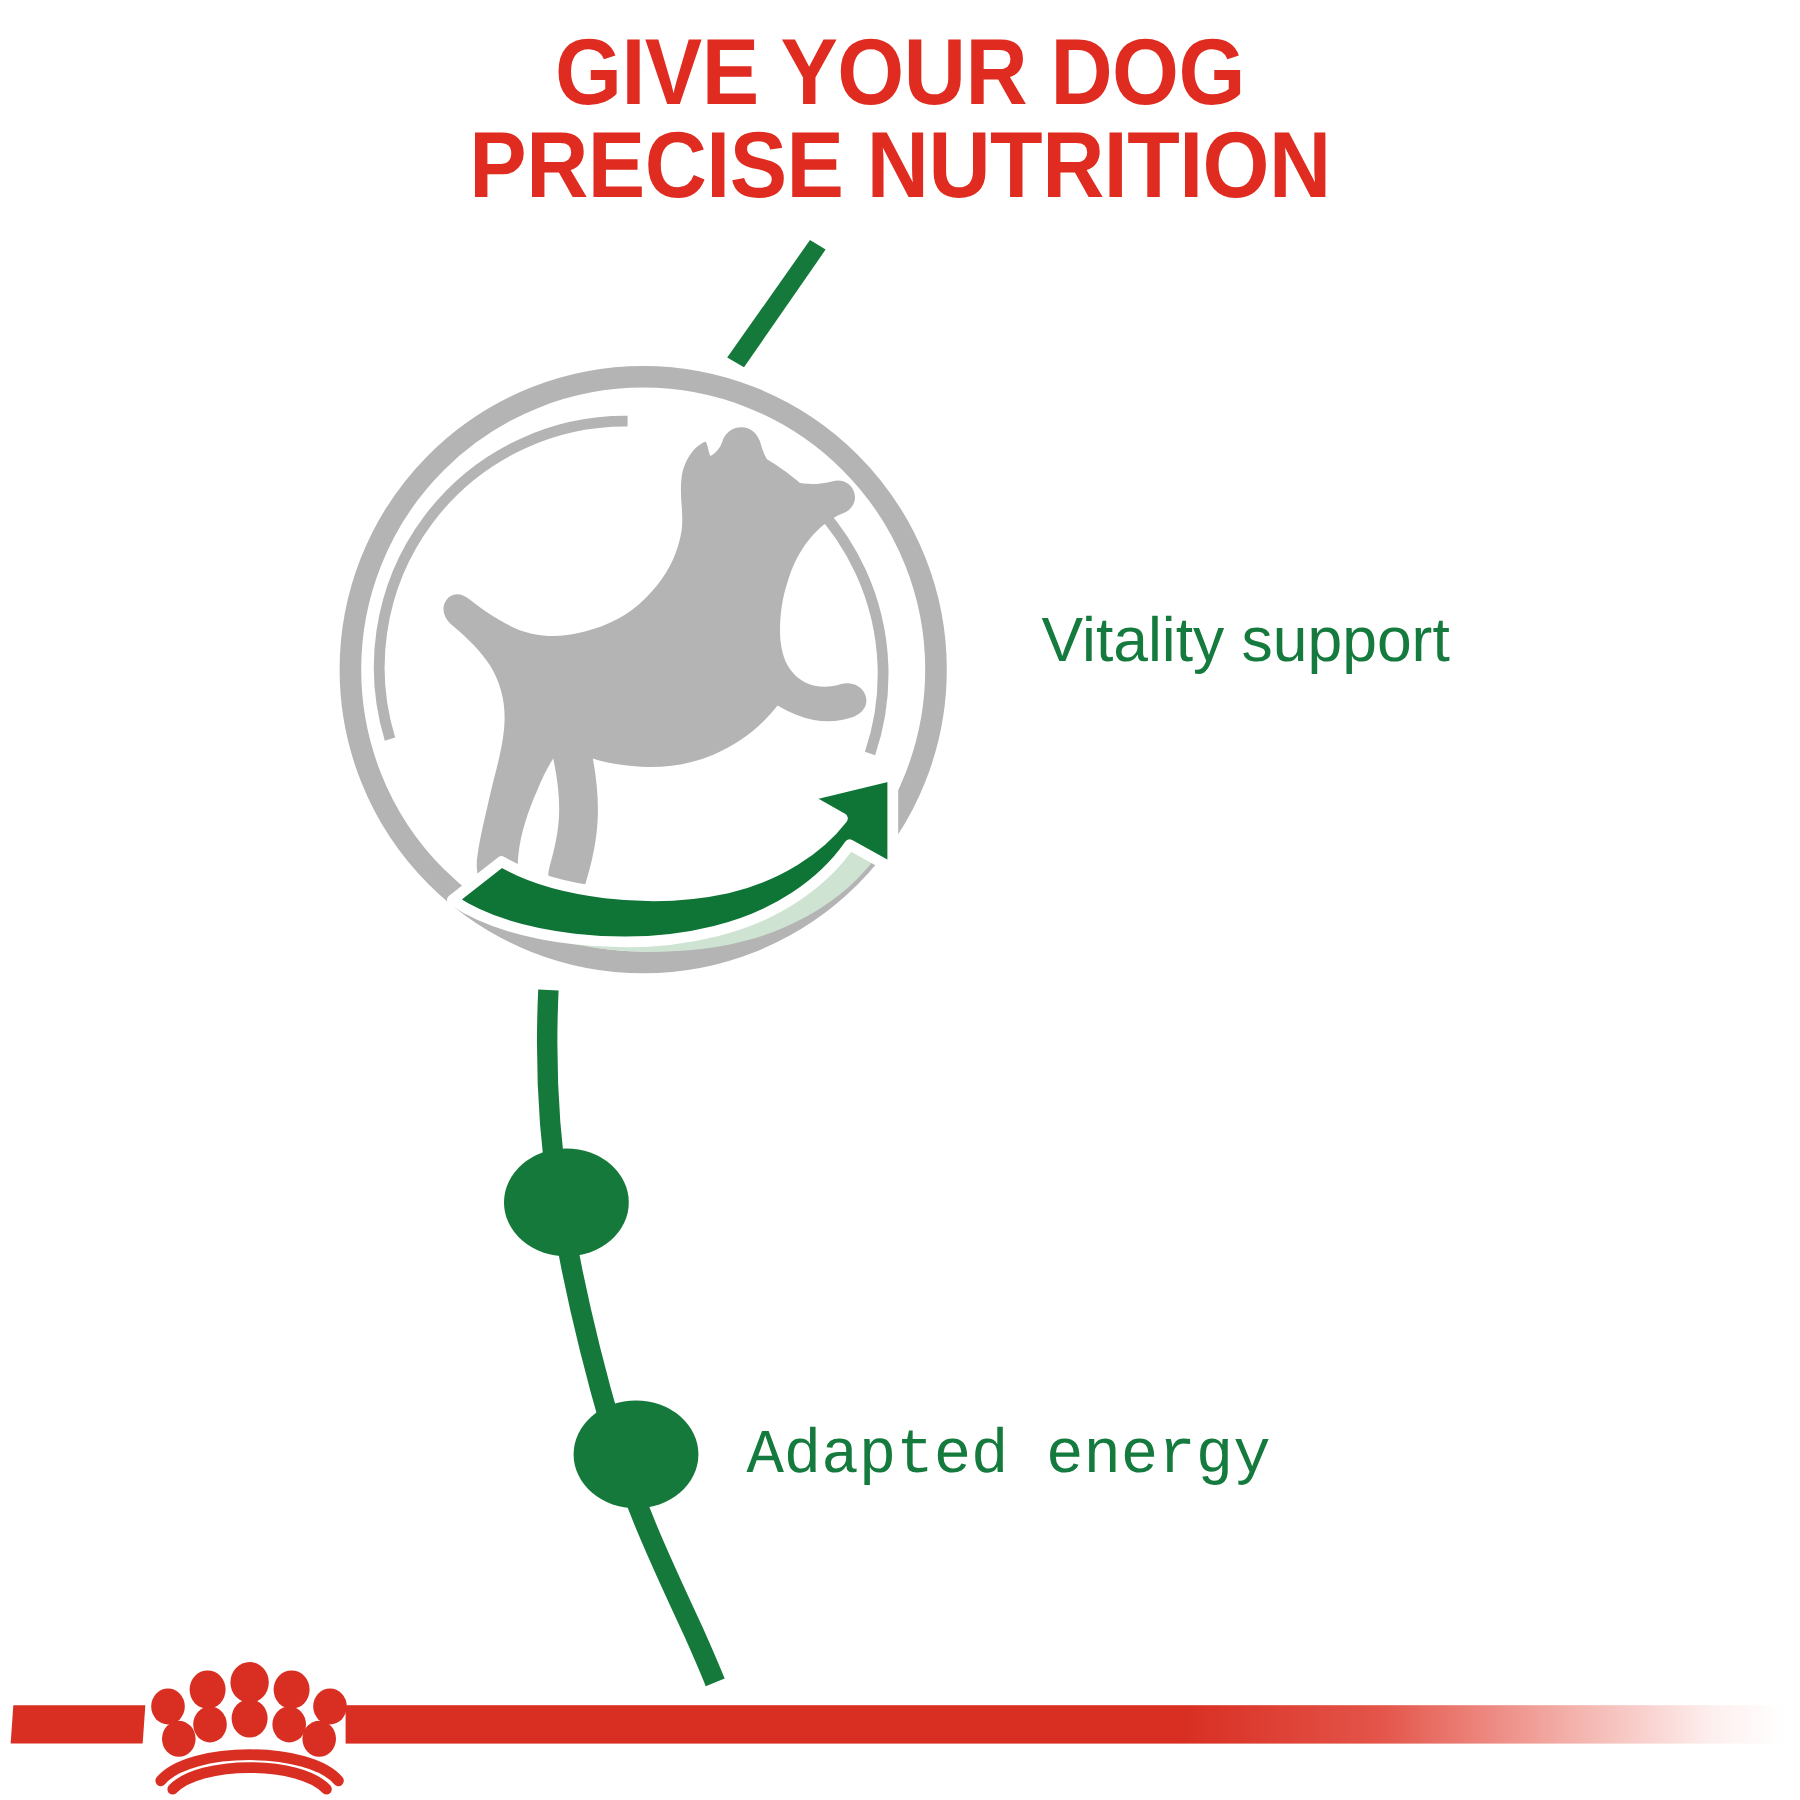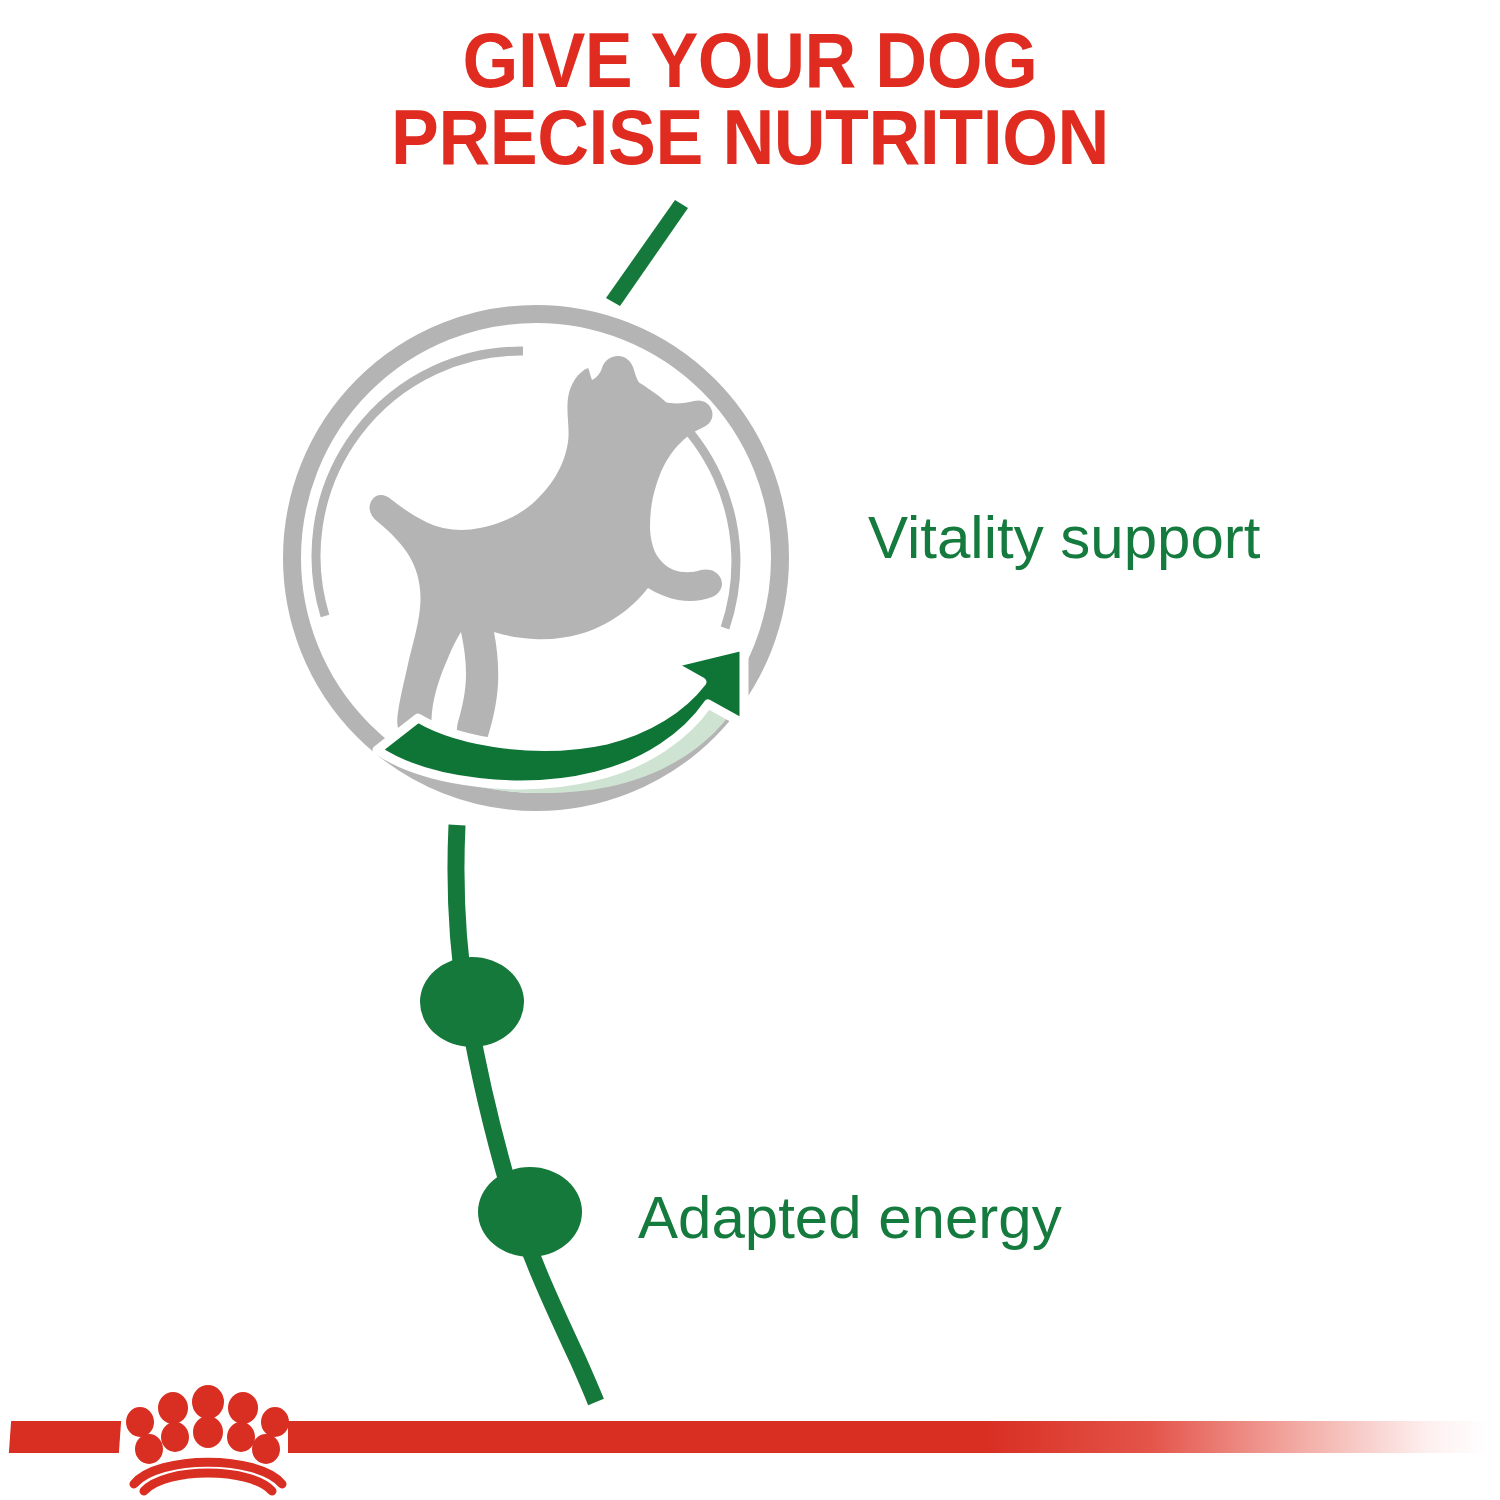--- a/index.html
+++ b/index.html
@@ -81,28 +81,28 @@
     height: 130px;
   }
   .stem-top svg { display:block; width:140px; height:130px; overflow: visible;}
 
   
   .benefit {
     position: absolute;
     color: #147A3D;
     font-family: "Liberation Sans", sans-serif;
     font-weight: normal;
-    font-size: 60px;
+    font-size: 52px;
     line-height: 1;
     white-space: nowrap;
     user-select: none;
   }
   .benefit-0 { left: 868px; top: 508px; }
   .benefit-1 { left: 562px; top: 948px; }
-  .benefit-2 { left: 638px; top: 1188px; }
+  .benefit-2 { left: 622px; top: 1188px; font-family: Liberation Mono, monospace; }
 
   
   .brandbar {
     position: absolute;
     left: 0;
     top: 1400px;
     width: 1500px;
     height: 100px;
   }
   .bar-left {

